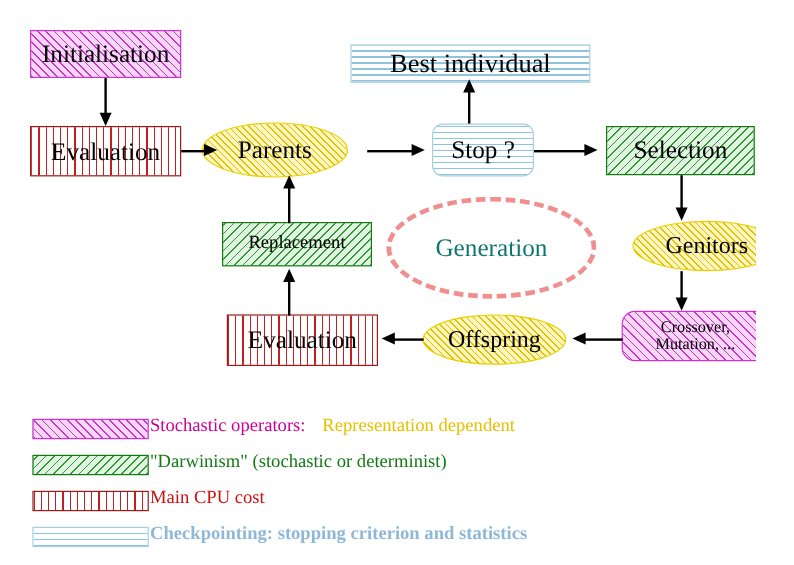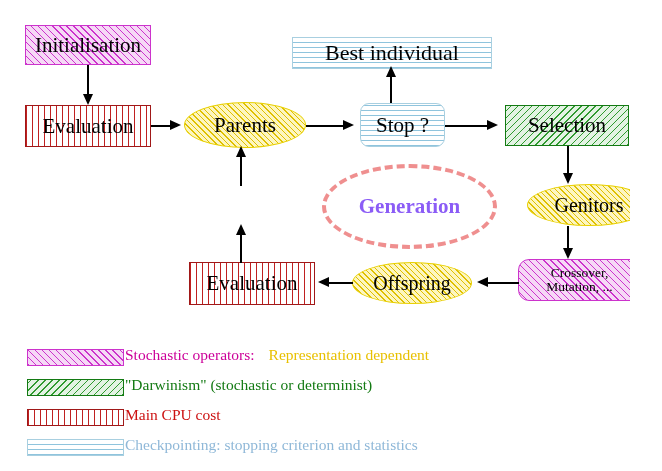--- a/index.html
+++ b/index.html
@@ -84,23 +84,22 @@
 
   
   .generation {
     position: absolute;
     box-sizing: border-box;
     border: 4px dashed #ef8f8f;
     border-radius: 50%;
     display: flex;
     align-items: center;
     justify-content: center;
-    color: #8b5cf6;
+    color: #0f766e;
     background: transparent;
-    font-weight: bold;
   }
 
   
   .arrow-line {
     position: absolute;
     background: #000000;
   }
   .arrow-head {
     position: absolute;
     width: 0;
@@ -144,37 +143,38 @@
 </style>
 </head>
 <body>
 
 <div id="canvas">
 
   <div class="node fill-magenta" style="left:25px; top:25px; width:126px; height:40px; font-size:21px;">Initialisation</div>
 
   <div class="node fill-red" style="left:25px; top:105px; width:126px; height:42px; font-size:21px;">Evaluation</div>
 
-  <div class="node fill-yellow ellipse" style="left:184px; top:102px; width:122px; height:46px; font-size:21px;">Parents</div>
+  <div class="node fill-yellow ellipse" style="left:168px; top:102px; width:122px; height:46px; font-size:21px;">Parents</div>
 
   <div class="node fill-blue" style="left:292px; top:37px; width:200px; height:32px; font-size:22px;">Best individual</div>
 
   <div class="node fill-blue rounded" style="left:360px; top:103px; width:85px; height:44px; font-size:21px;">Stop ?</div>
 
   <div class="node fill-green" style="left:505px; top:105px; width:124px; height:41px; font-size:21px;">Selection</div>
 
   <div class="node fill-yellow ellipse" style="left:527px; top:184px; width:124px; height:42px; font-size:20px;">Genitors</div>
 
   <div class="node fill-magenta" style="left:518px; top:259px; width:123px; height:42px; font-size:13.5px;border-radius:11px;">Crossover,
 Mutation, ...</div>
 
   <div class="node fill-yellow ellipse" style="left:352px; top:262px; width:120px; height:42px; font-size:20px;">Offspring</div>
 
   <div class="node fill-red" style="left:189px; top:262px; width:126px; height:43px; font-size:21px;">Evaluation</div>
 
+  <div class="node fill-green" style="left:185px; top:185px; width:125px; height:37px; font-size:15.5px;">Replacement</div>
 
   <div class="generation" style="left:322px; top:164px; width:175px; height:85px; font-size:21px;">Generation</div>
 
   <div class="arrow-line" style="left:87px; top:65px; width:1.5px; height:32px;"></div>
   <div class="arrow-head head-down" style="left:83px; top:94px;"></div>
 
   <div class="arrow-line" style="left:151px; top:125px; width:26px; height:1.5px;"></div>
   <div class="arrow-head head-right" style="left:170px; top:120px;"></div>
 
   <div class="arrow-line" style="left:306px; top:125px; width:39px; height:1.5px;"></div>
@@ -209,15 +209,15 @@
     <span>Stochastic operators:</span><span class="seg2" style="color:#e8c000;">Representation dependent</span>
   </div>
 
   <div class="legend-swatch fill-green" style="left:27px; top:379px;"></div>
   <div class="legend-text" style="top:376px; color:#137a13;">"Darwinism" (stochastic or determinist)</div>
 
   <div class="legend-swatch fill-red" style="left:27px; top:409px;"></div>
   <div class="legend-text" style="top:406px; color:#cc1111;">Main CPU cost</div>
 
   <div class="legend-swatch fill-blue" style="left:27px; top:439px;"></div>
-  <div class="legend-text" style="top:436px; color:#8fb8d8;">Checkpointing: stopping criterion and statistics</div>
+  <div class="legend-text" style="top:436px; color:#8fb8d8;font-weight:bold;">Checkpointing: stopping criterion and statistics</div>
 
 </div>
 
 </body></html>

